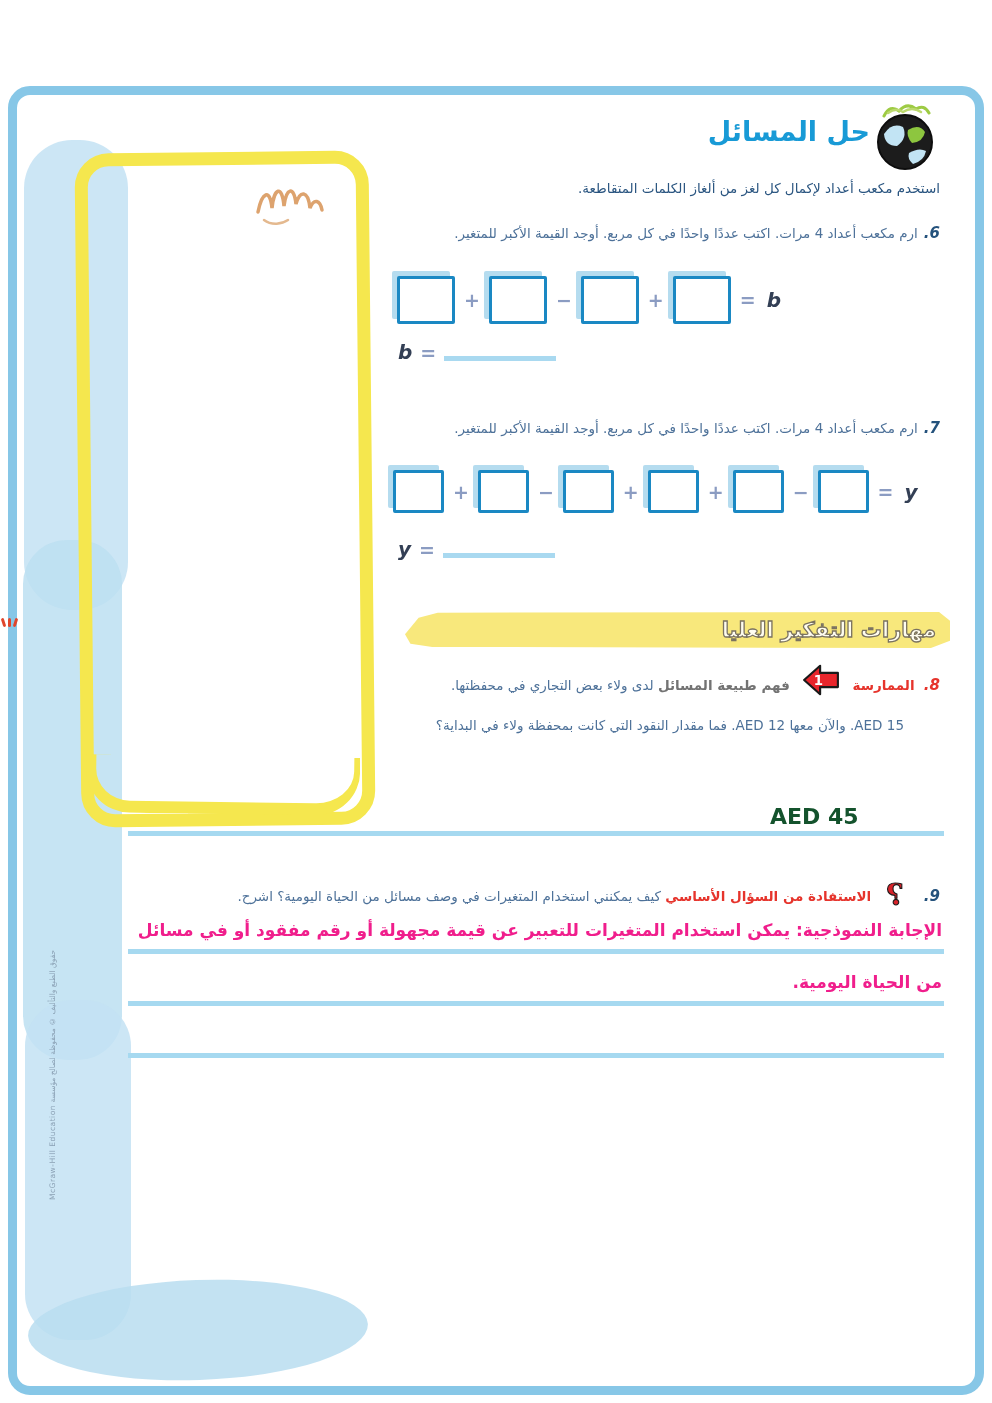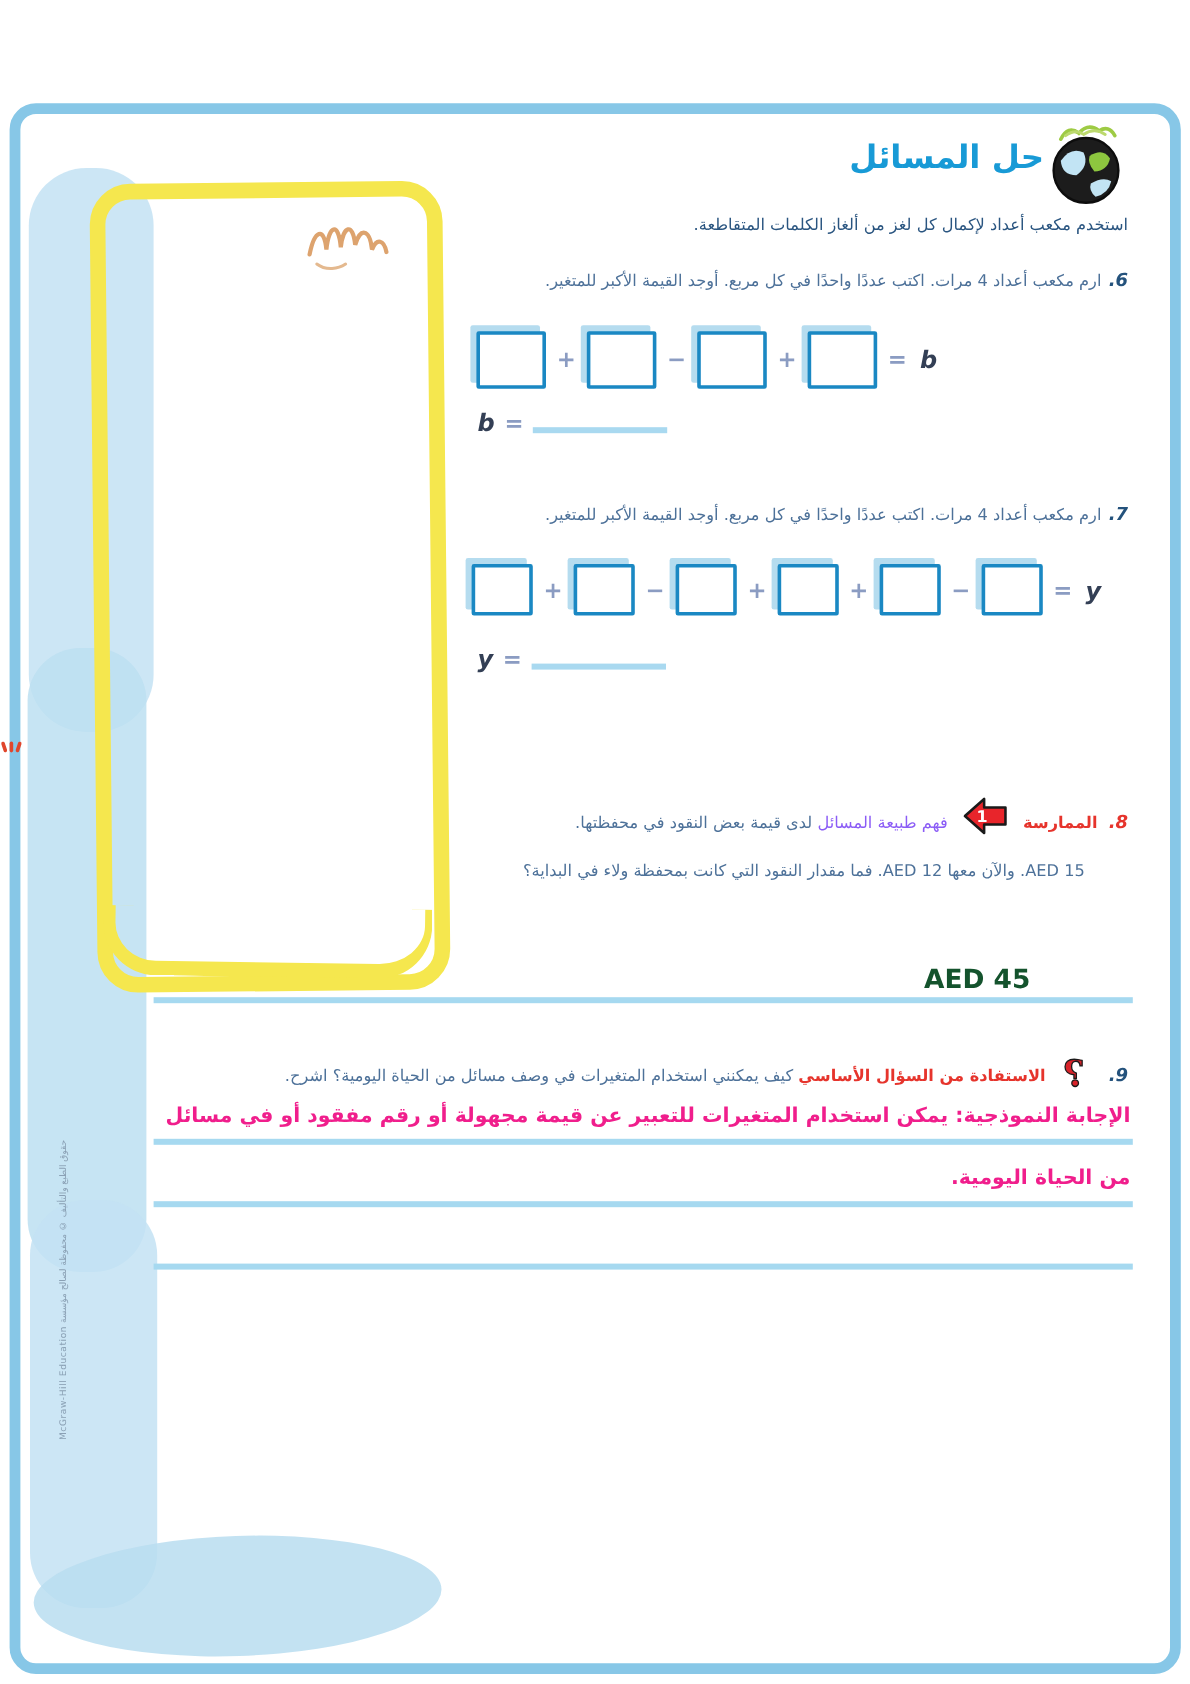--- a/index.html
+++ b/index.html
@@ -59,21 +59,21 @@
   .banner-marks{position:absolute;right:196px;top:-13px;}
   .banner-marks i{display:inline-block;width:3px;height:9px;background:#e0462c;margin:0 1.5px;border-radius:2px;}
   .banner-marks i:nth-child(1){transform:rotate(-18deg);}
   .banner-marks i:nth-child(3){transform:rotate(18deg);}
 
   
   .p8{position:absolute;right:52px;top:664px;width:560px;direction:rtl;text-align:right;
       font-size:13.5px;color:#4d7199;line-height:34px;}
   .red-num{font-weight:bold;font-style:italic;color:#e6342c;font-size:15px;margin-left:5px;}
   .red-label{font-weight:bold;color:#e6342c;}
-  .bold-dark{font-weight:normal;color:#8b5cf6;}
+  .bold-dark{font-weight:bold;color:#737373;}
   .arrow-badge{display:inline-block;vertical-align:middle;margin:0 6px;}
   .p8 .body-line{padding-right:36px;white-space:nowrap;}
 
   .aed-answer{position:absolute;left:770px;top:804px;font-size:22px;font-weight:bold;color:#14532d;direction:ltr;}
   .blue-line{position:absolute;left:128px;width:816px;height:5px;background:#a6d9f0;}
 
   
   .p9{position:absolute;right:52px;top:878px;direction:rtl;font-size:13.5px;color:#4d7199;white-space:nowrap;}
   .q-icon{display:inline-block;vertical-align:middle;margin:0 6px;}
   .pink-line{position:absolute;right:50px;direction:rtl;font-size:17px;font-weight:bold;color:#f01e8c;white-space:nowrap;}
@@ -150,34 +150,37 @@
       <div class="eq-box"></div>
       <span class="eq-op">=</span>
       <span class="eq-var">y</span>
     </div>
   <div class="ansrow" style="left:398px;top:537px;">
     <span class="eq-var">y</span>
     <span class="eq-op">=</span>
     <span class="ans-blank"></span>
   </div>
 
+  <div class="banner">
+    <span class="banner-label">مهارات التفكير العليا</span>
+  </div>
   <div class="banner-marks" style="position:absolute;left:0;top:612px;width:950px;"><i></i><i></i><i></i></div>
 
   <div class="p8">
     <div>
       <span class="red-num">8.</span>
       <span class="red-label">الممارسة</span>
       <span class="arrow-badge">
         <svg width="42" height="32" viewBox="0 0 44 36">
           <polygon points="3,18 21,2 21,10 41,10 41,26 21,26 21,34" fill="#e8252b" stroke="#1a1a1a" stroke-width="2.4" stroke-linejoin="round"></polygon>
           <text x="19" y="24" text-anchor="middle" font-size="15" font-weight="bold" fill="#ffffff">1</text>
         </svg>
       </span>
       <span class="bold-dark">فهم طبيعة المسائل</span>
-      <span>لدى قيمة بعض النقود في محفظتها.</span>
+      <span>لدى ولاء بعض التجاري في محفظتها.</span>
     </div>
     <div id="p8-body">
         <div class="body-line">AED 15. والآن معها AED 12. فما مقدار النقود التي كانت بمحفظة ولاء في البداية؟</div>
       </div>
   </div>
 
   <div class="aed-answer">AED 45</div>
   <div class="blue-line" style="top:831px;"></div>
 
   <div class="p9">

